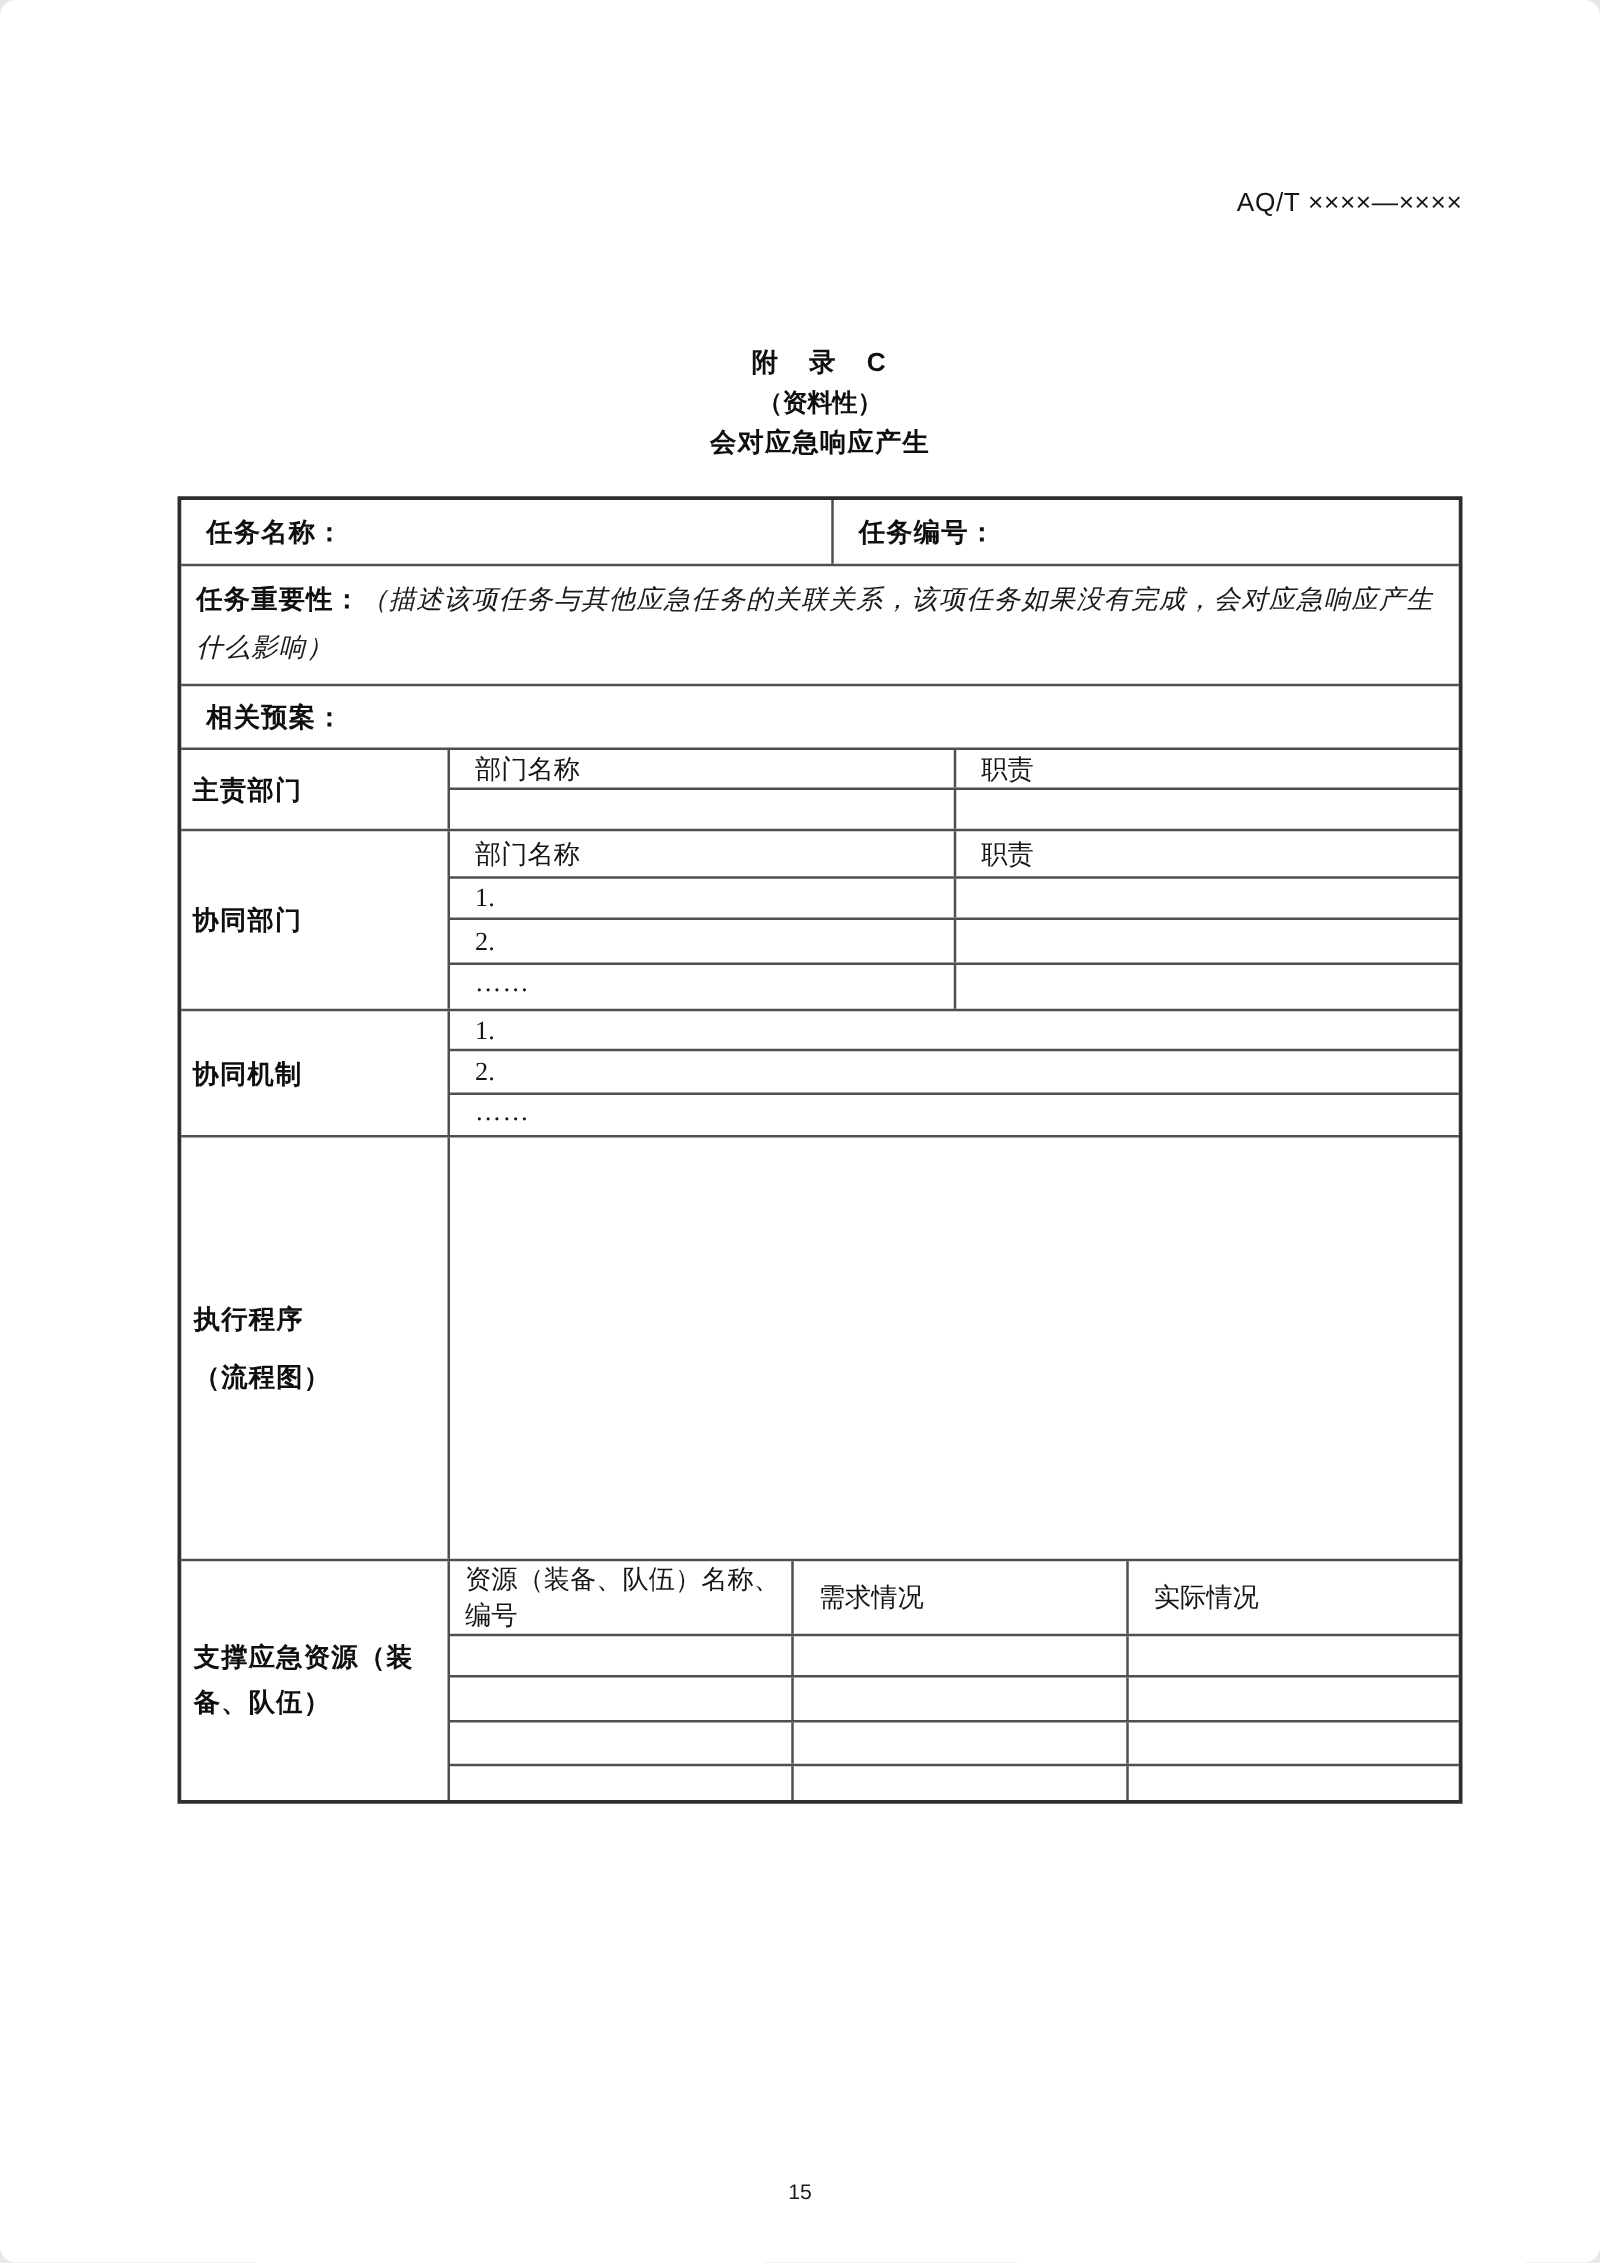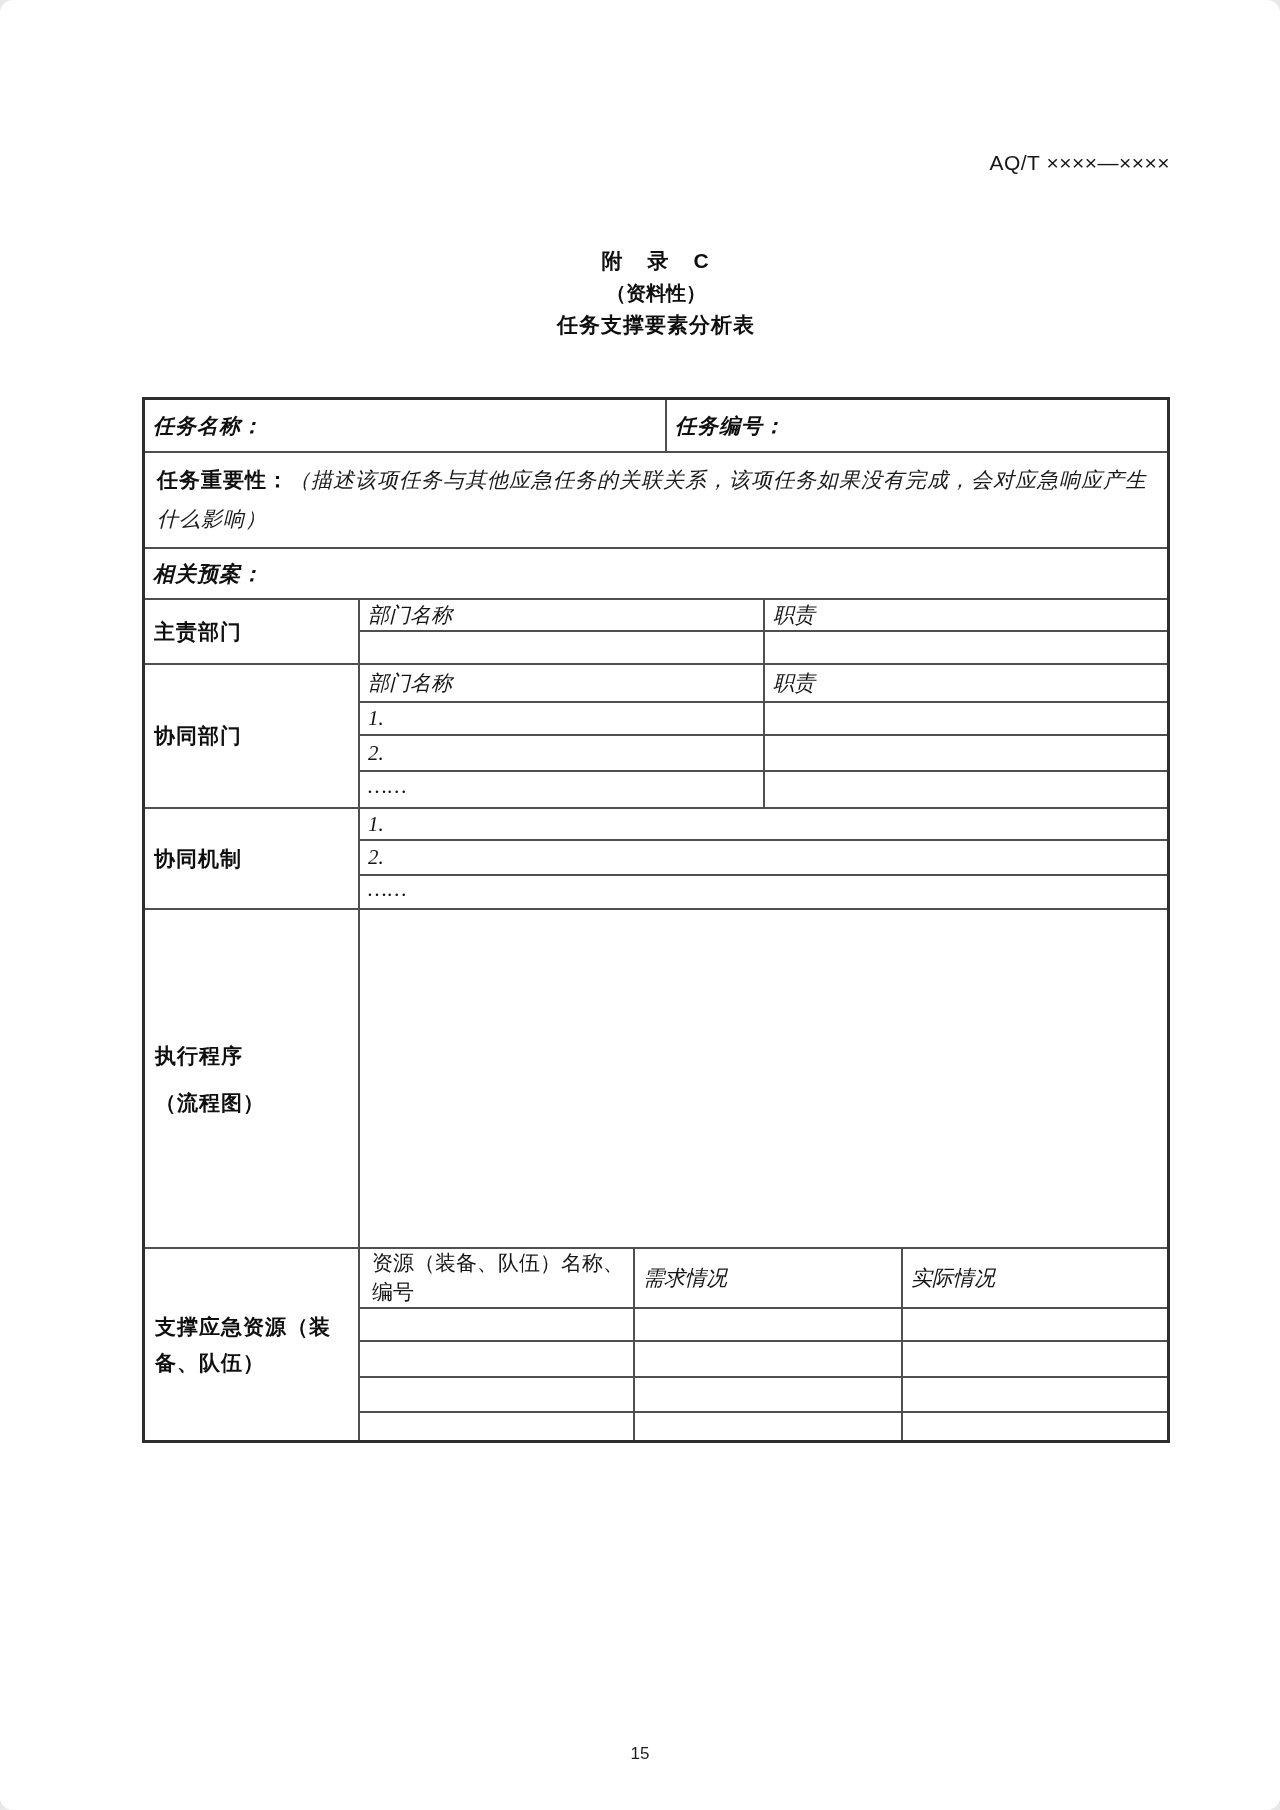--- a/index.html
+++ b/index.html
@@ -12,21 +12,21 @@
     overflow:hidden;
     border-radius:13px;
   }
   
   .doc-code{
     position:absolute;top:151px;right:110px;
     font-size:21px;letter-spacing:.5px;color:#161616;
   }
   
   .title-block{
-    position:absolute;left:142px;top:245px;width:1028px;
+    position:absolute;left:142px;top:275px;width:1028px;
     text-align:center;line-height:32px;color:#0f0f0f;
   }
   .title-appendix{font-size:21px;font-weight:bold;letter-spacing:2px;}
   .title-note{font-size:20px;font-weight:bold;}
   .title-main{font-size:21px;font-weight:bold;letter-spacing:1px;}
   
   .atable{
     position:absolute;left:142px;top:397px;width:1028px;height:1046px;
     box-sizing:border-box;border:3px solid #2e2e2e;
     font-size:21px;
@@ -34,21 +34,21 @@
   .atable *{box-sizing:border-box;}
   .trow{display:flex;width:100%;}
   .bt{border-top:2px solid #4f4f4f;}
   .bl{border-left:2px solid #4f4f4f;}
   .lbl{
     font-weight:bold;letter-spacing:1px;color:#0f0f0f;
     font-family:"Liberation Sans",sans-serif;
   }
   .serif{font-family:"Liberation Serif",serif;color:#151515;}
   .vcenter{display:flex;align-items:center;}
-  .cell-pad{padding-left:8px;font-style:italic;}
+  .cell-pad{padding-left:20px;}
   
   .row1{height:51px;}
   .row1 .c-a{width:520px;flex:0 0 520px;}
   .row1 .c-b{flex:1;}
   
   .row2{height:96px;display:block;padding:7px 12px 0 12px;line-height:39px;}
   .row2 .note{font-style:italic;font-family:"Liberation Serif",serif;letter-spacing:1px;color:#1a1a1a;}
   
   .row3{height:51px;}
   
@@ -98,21 +98,21 @@
 </head>
 <body>
 
 <div class="page">
 
   <div class="doc-code">AQ/T ××××—××××</div>
 
   <div class="title-block">
     <div class="title-appendix">附　录　C</div>
     <div class="title-note">（资料性）</div>
-    <div class="title-main">任务支撑要素分析表</div>
+    <div class="title-main">会对应急响应产生</div>
   </div>
 
   <div class="atable">
 
     <div class="trow row1">
       <div class="c-a vcenter cell-pad lbl">任务名称：</div>
       <div class="c-b bl vcenter cell-pad lbl">任务编号：</div>
     </div>
 
     <div class="row2 bt">

